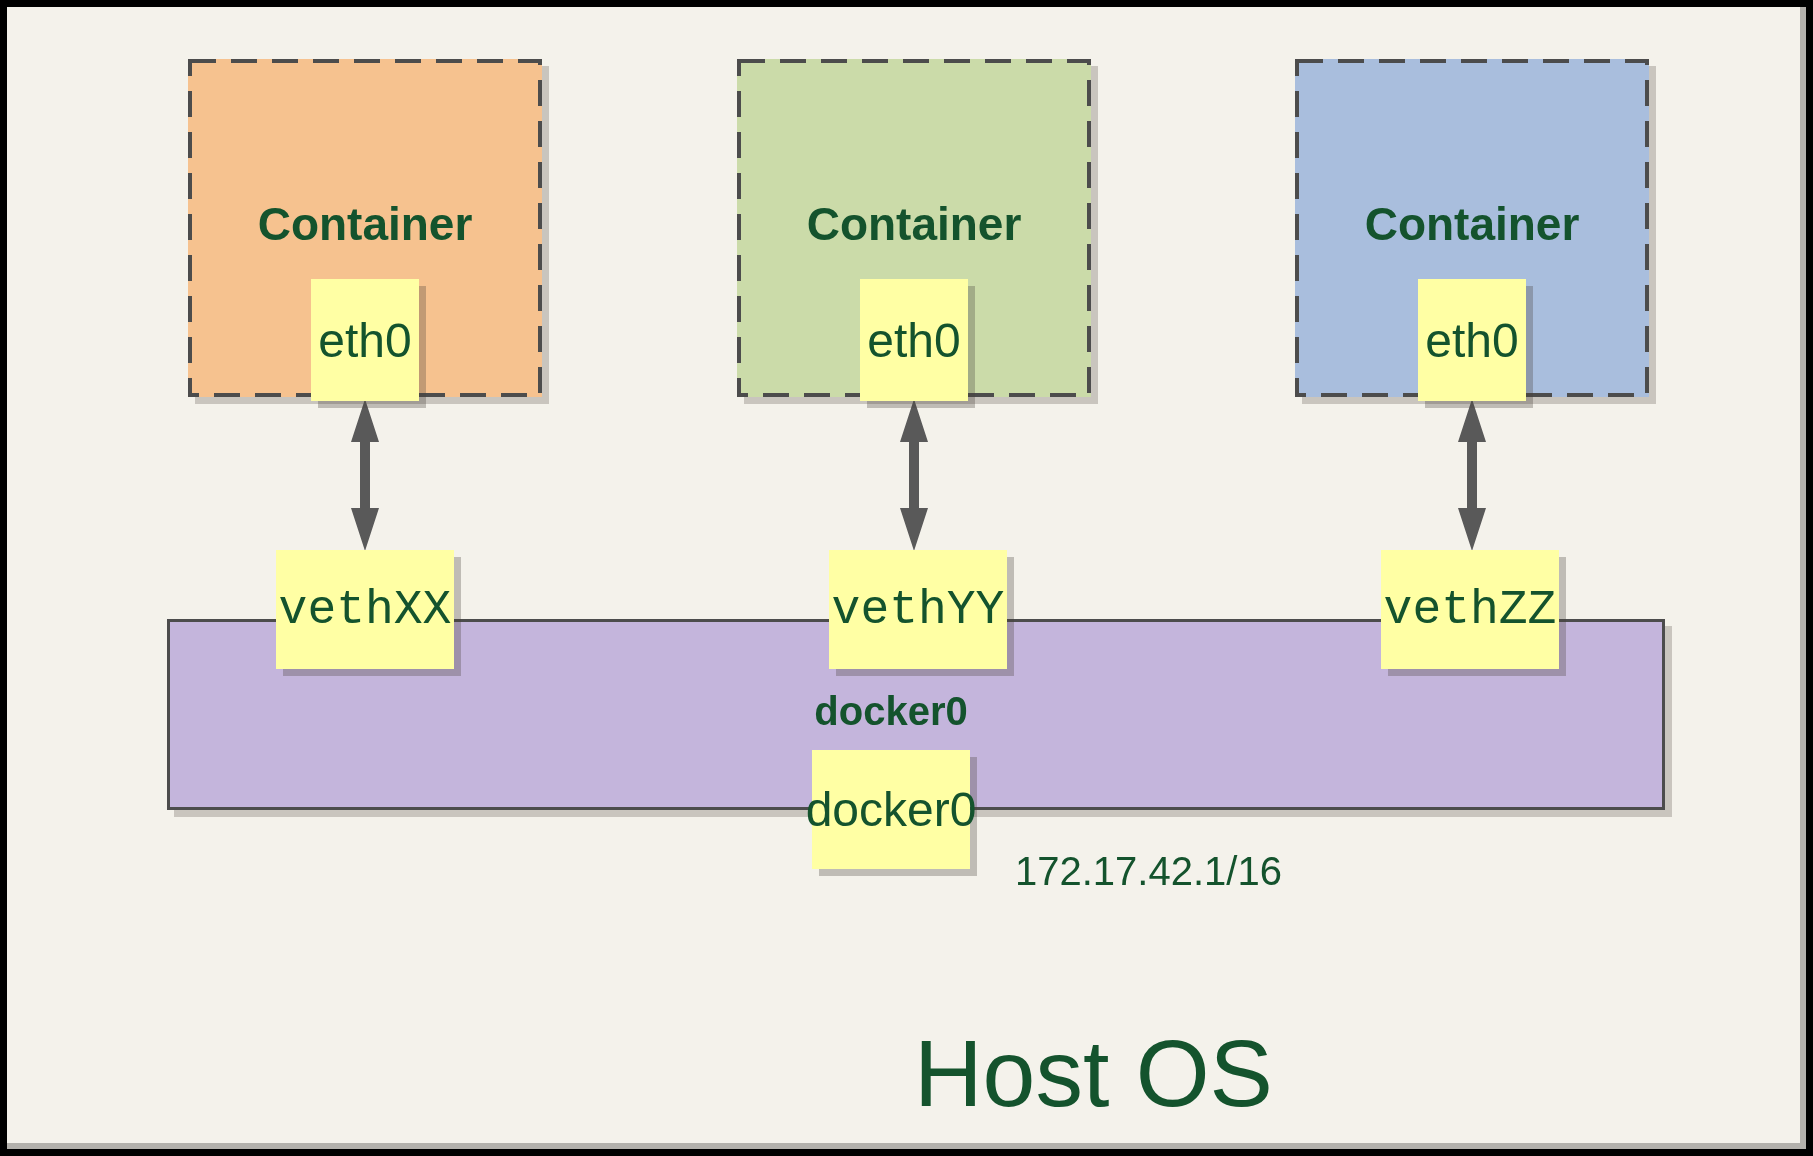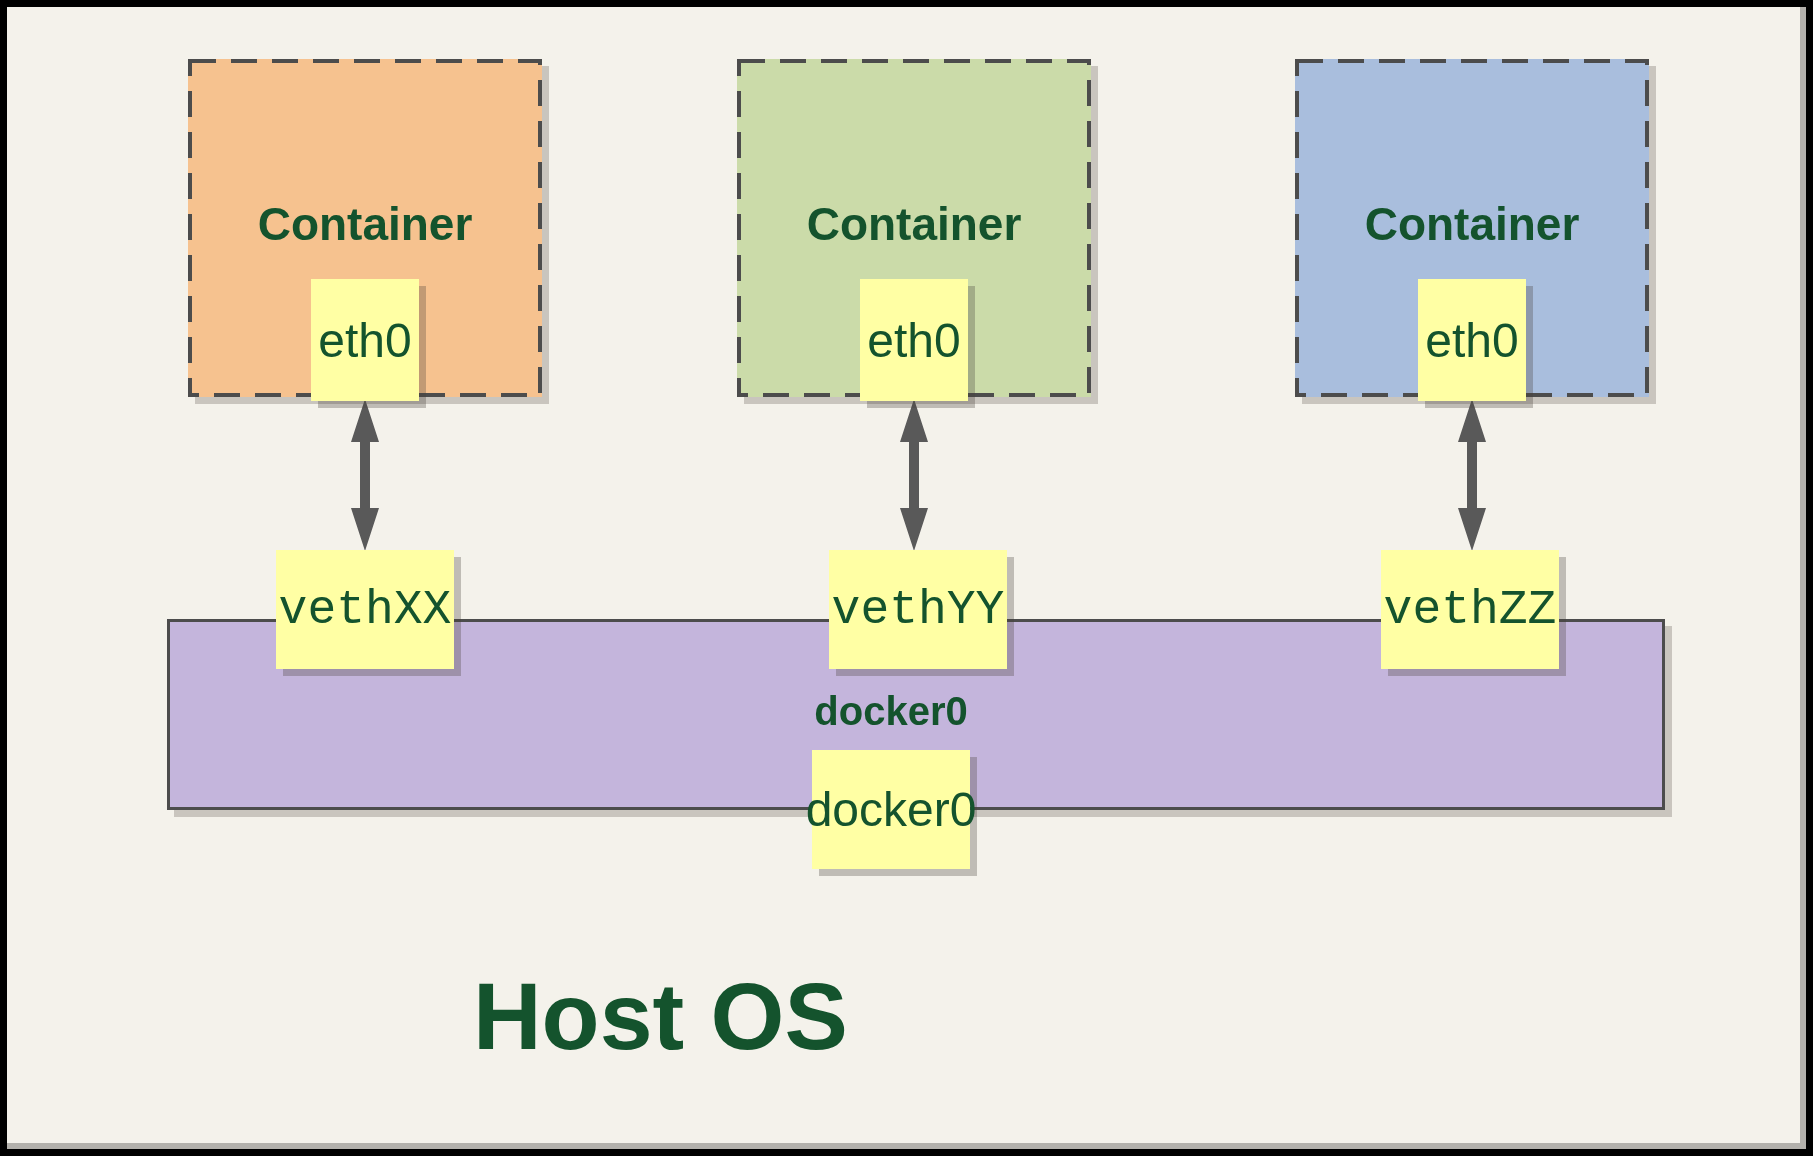--- a/index.html
+++ b/index.html
@@ -100,26 +100,26 @@
     left: 1008px;
     top: 842px;
     font-size: 40px;
     line-height: 1.1;
     z-index: 2;
   }
 
   .host-os {
     position: absolute;
     left: 466px;
-    top: 962px;
+    top: 1019px;
     width: 800px;
-    text-align: left;
+    text-align: right;
     font-size: 95px;
     line-height: 1.0;
-    font-weight: bold;
+    font-weight: normal;
   }
 </style>
 </head>
 <body>
 
 <div id="canvas">
 
   <div class="container c1" style="background: rgb(246, 194, 143);">
     <svg class="dash" viewBox="0 0 354 338" preserveAspectRatio="none" aria-hidden="true">
       <rect x="2" y="2" width="350" height="334" fill="none" stroke="#4C4C4C" stroke-width="4" stroke-dasharray="26 15"></rect>
@@ -175,16 +175,17 @@
   <div class="node veth v3">
     <span>vethZZ</span>
   </div>
   <div class="node veth v2">
     <span>vethYY</span>
   </div>
 
   <div class="node docker0-node">
     <span>docker0</span>
   </div>
+  <div class="ip">172.17.42.1/16</div>
 
   <div class="host-os">Host OS</div>
 
 </div>
 
 </body></html>

